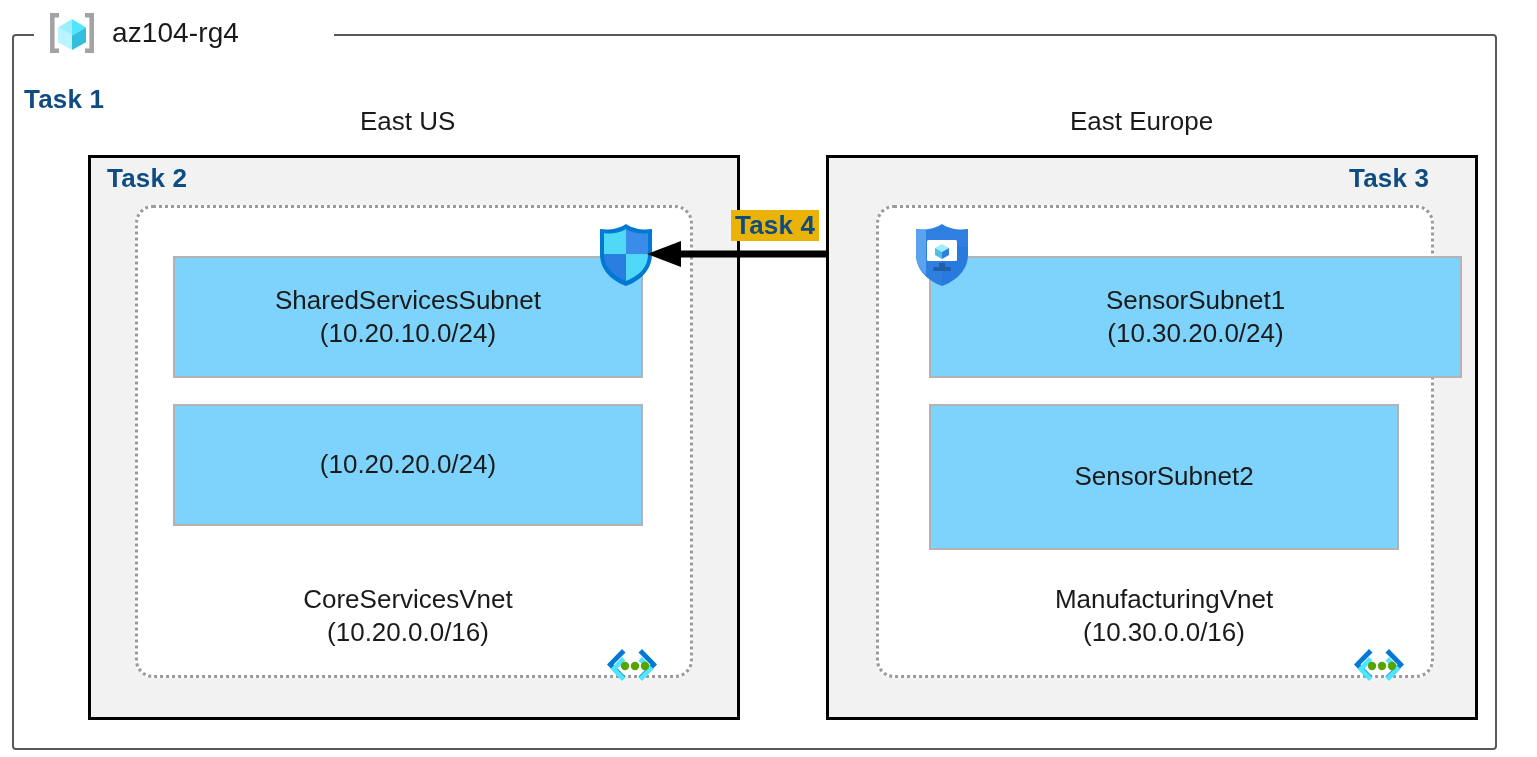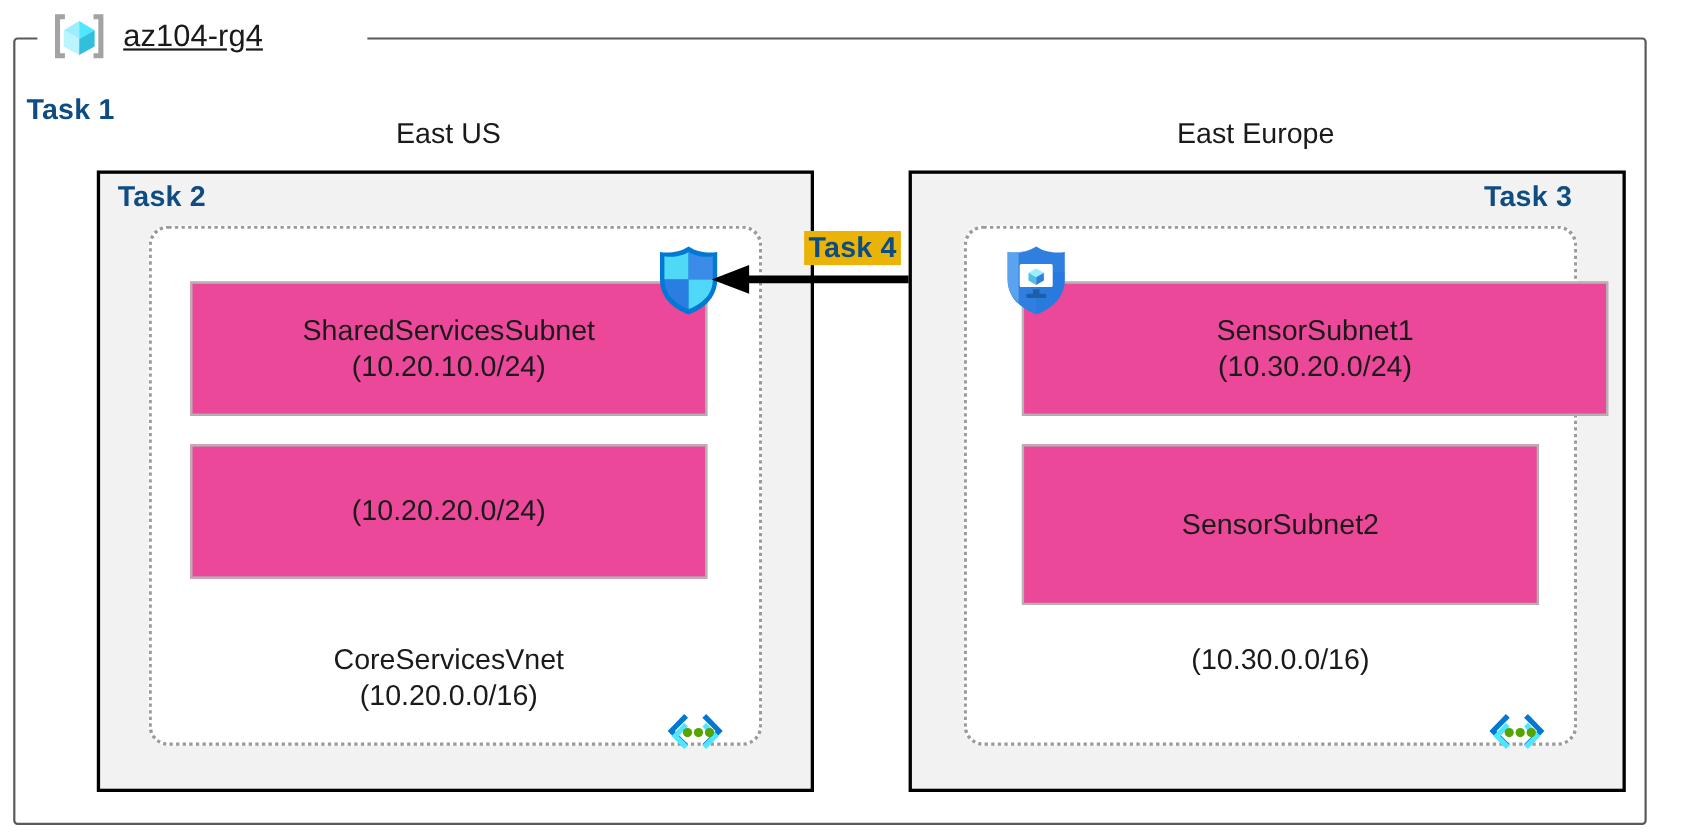--- a/index.html
+++ b/index.html
@@ -43,21 +43,20 @@
     height: 62px;
     display: flex;
     align-items: center;
     gap: 14px;
   }
   #rg-title {
     font-size: 28px;
     color: #1a1a1a;
     white-space: nowrap;
     letter-spacing: .1px;
-    text-decoration: underline;
   }
 
   .task-label {
     position: absolute;
     font-size: 26px;
     font-weight: bold;
     color: #0f4c81;
     white-space: nowrap;
     letter-spacing: .2px;
   }
@@ -94,21 +93,21 @@
     border: 3px dotted #9a9a9a;
     border-radius: 18px;
   }
   #vnet-box-core { left: 135px; top: 205px; width: 558px; height: 473px; }
   #vnet-box-manufacturing { left: 876px; top: 205px; width: 558px; height: 473px; }
 
   
   .subnet-box {
     position: absolute;
     box-sizing: border-box;
-    background: #ec4899;
+    background: #7dd3fc;
     border: 2px solid #b3b3b3;
     display: flex;
     flex-direction: column;
     align-items: center;
     justify-content: center;
   }
   .subnet-name, .subnet-cidr, .vnet-name, .vnet-cidr {
     font-size: 26px;
     color: #1a1a1a;
     line-height: 1.28;
@@ -244,20 +243,21 @@
 <div class="subnet-box" id="subnet-sensor1">
   <div class="subnet-name">SensorSubnet1</div>
   <div class="subnet-cidr">(10.30.20.0/24)</div>
 </div>
 
 <div class="subnet-box" id="subnet-sensor2">
   <div class="subnet-name">SensorSubnet2</div>
 </div>
 
 <div class="vnet-caption" id="vnet-caption-manufacturing">
+  <div class="vnet-name">ManufacturingVnet</div>
   <div class="vnet-cidr">(10.30.0.0/16)</div>
 </div>
 
 <svg class="vnet-icon" id="vnet-icon-manufacturing" viewBox="0 0 56 44">
   <path d="M18 4 L21.5 7.5 L9.5 19.5 L21.5 31.5 L18 35 L3 19.5 Z" fill="#0078d4"></path>
   <path d="M18 12 L21.5 15.5 L13 24 L21.5 32.5 L18 36 L6.5 24 Z" fill="#50e6ff"></path>
   <path d="M38 4 L34.5 7.5 L46.5 19.5 L34.5 31.5 L38 35 L53 19.5 Z" fill="#0078d4"></path>
   <path d="M38 12 L34.5 15.5 L43 24 L34.5 32.5 L38 36 L49.5 24 Z" fill="#50e6ff"></path>
   <circle cx="21" cy="21" r="4.2" fill="#57a300"></circle>
   <circle cx="31" cy="21" r="4.2" fill="#57a300"></circle>

